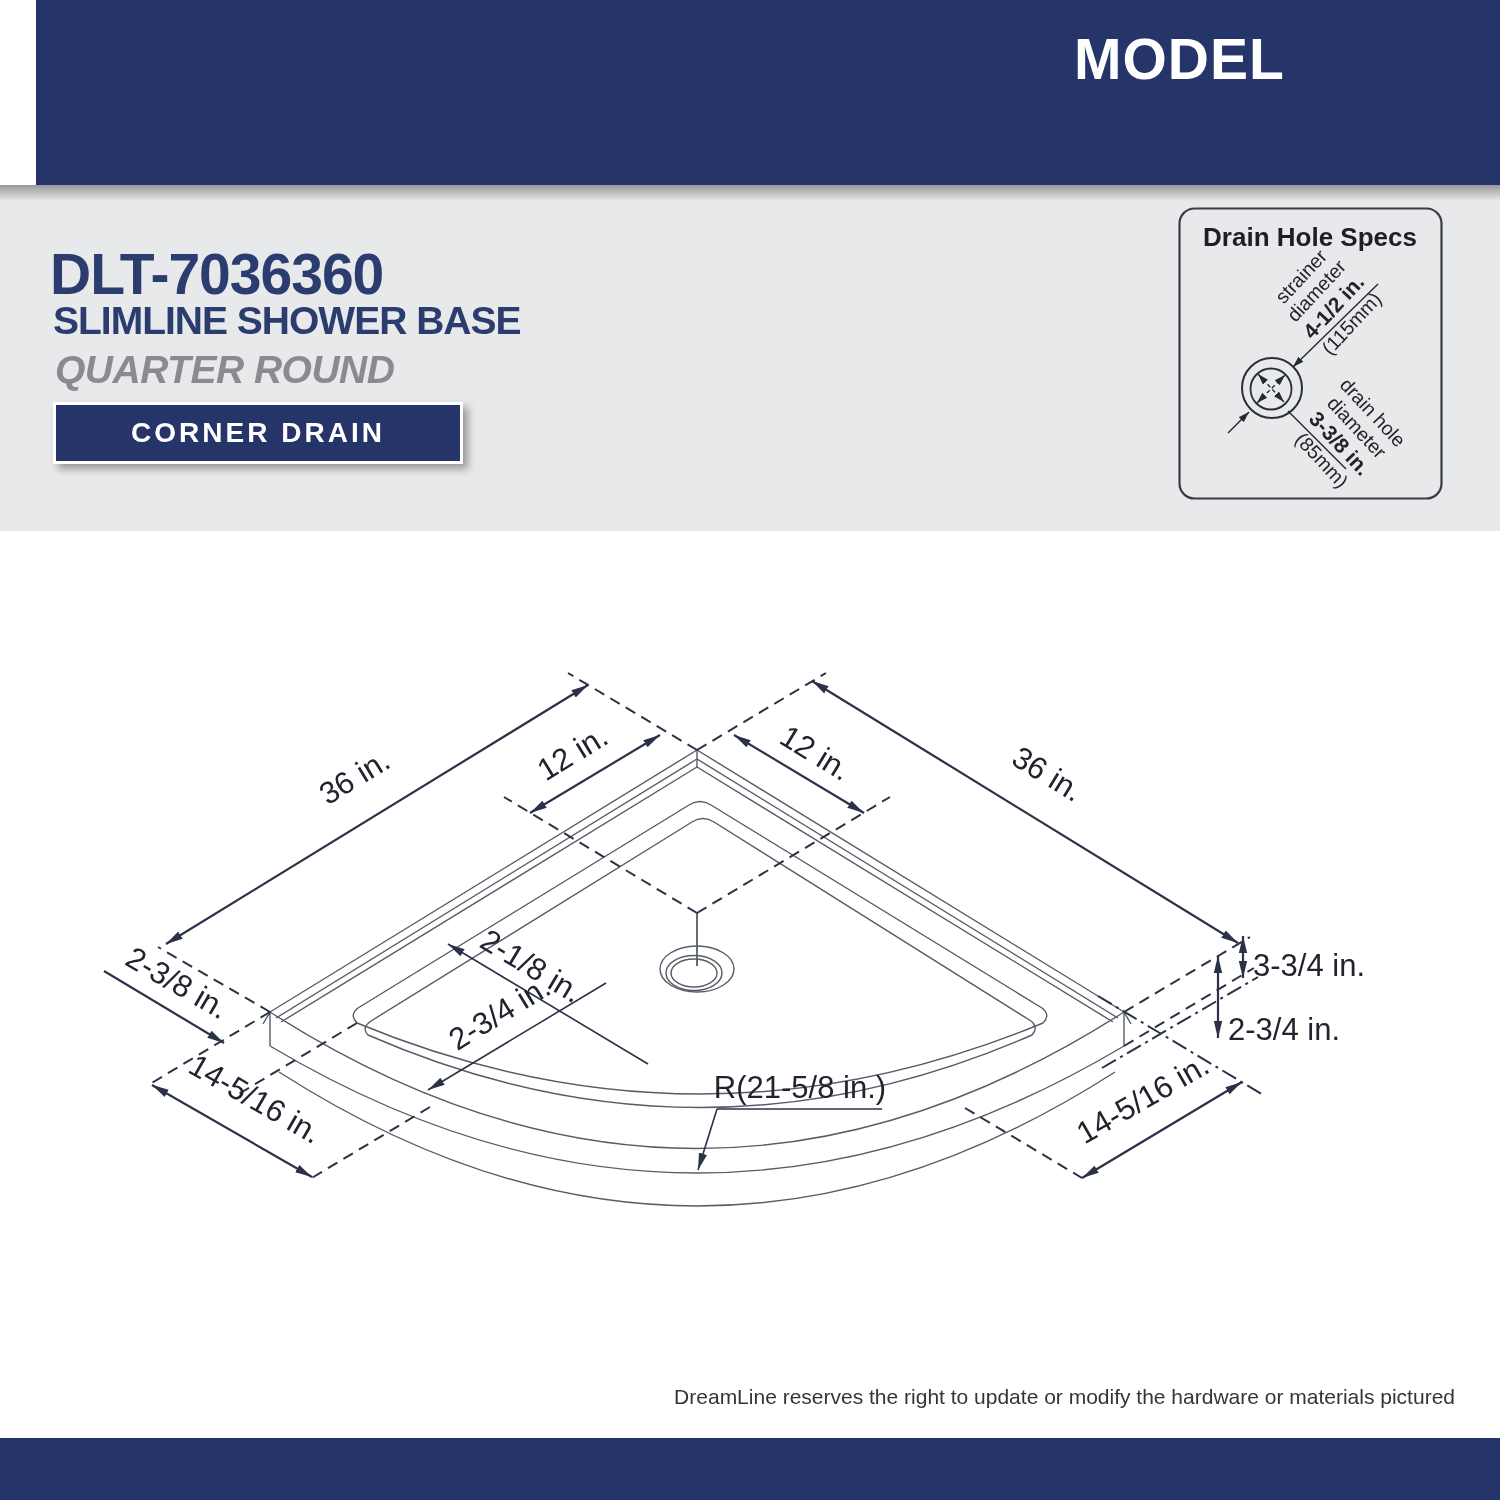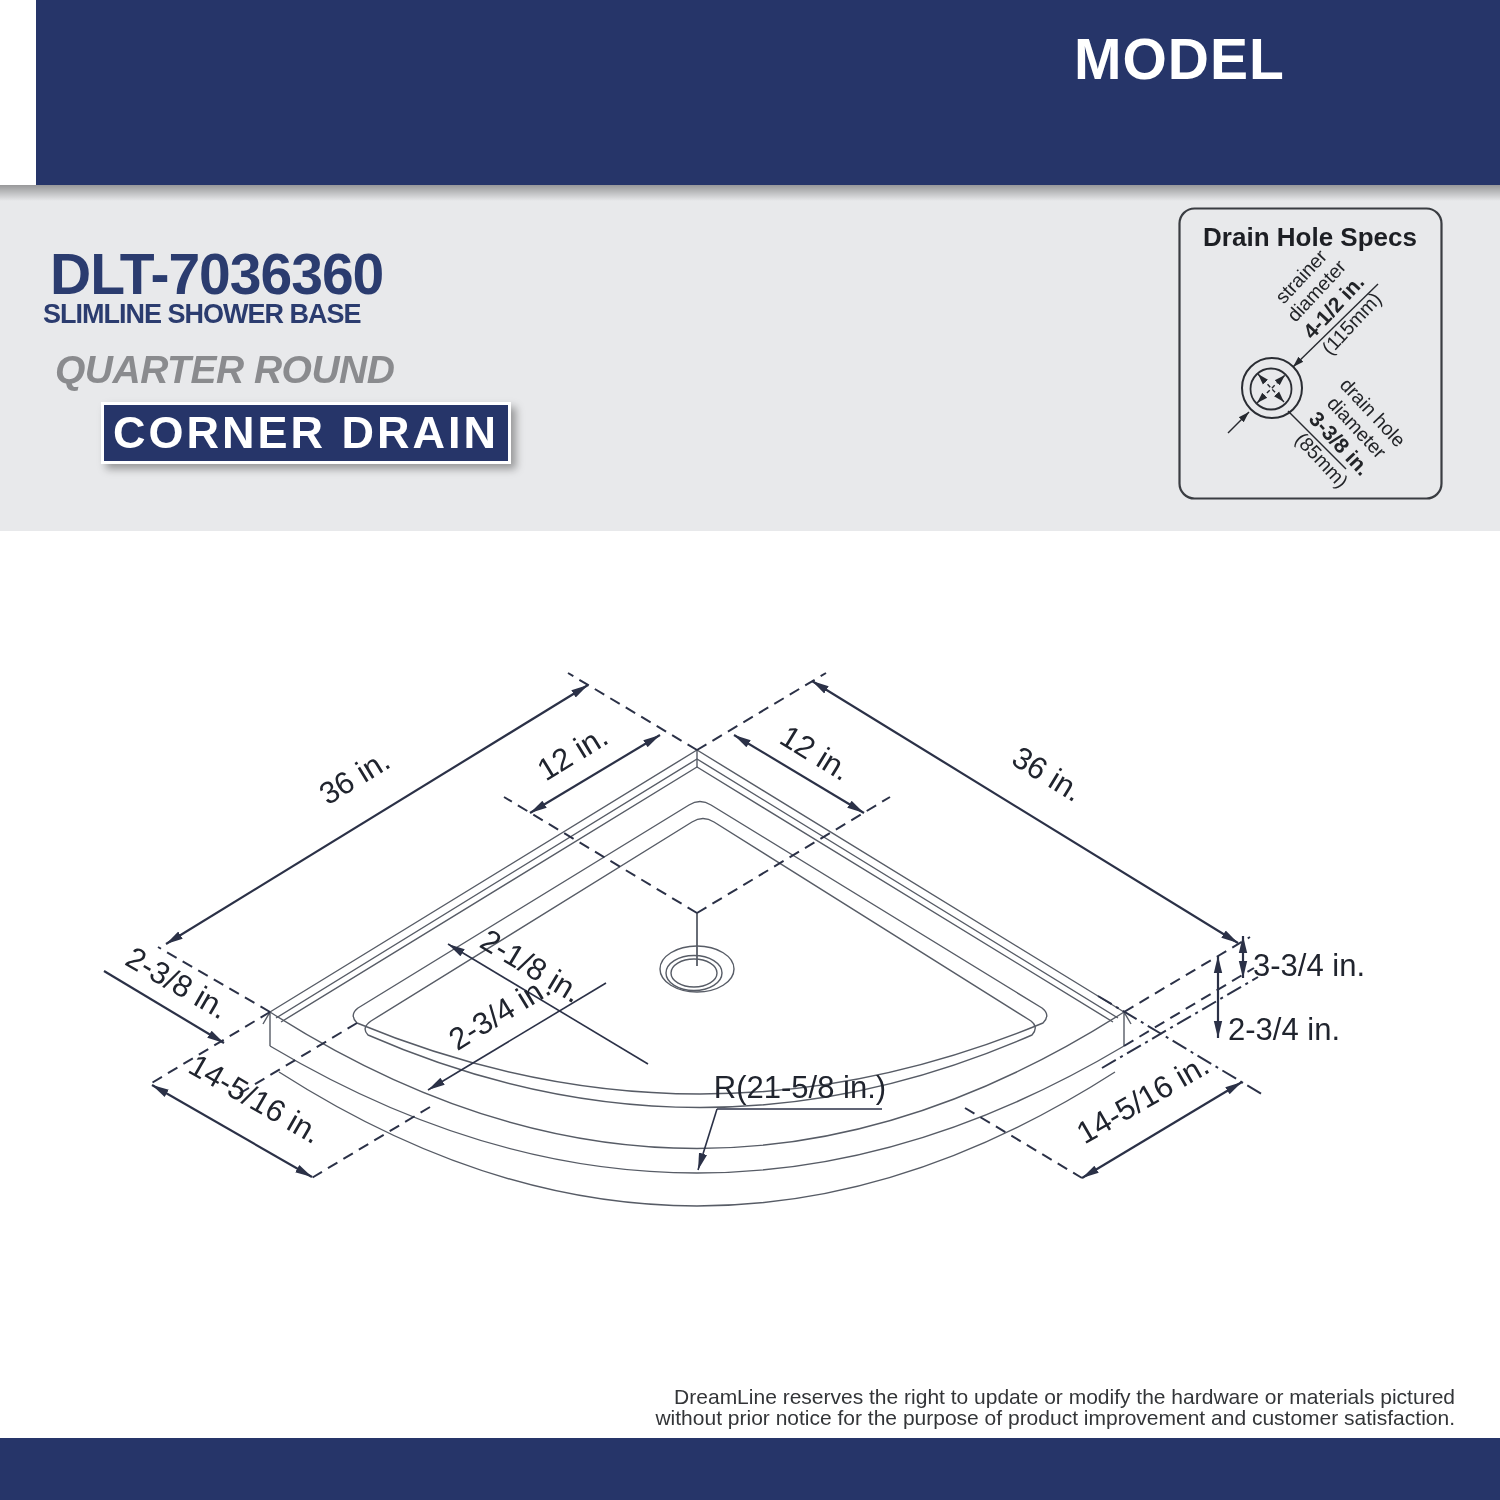--- a/index.html
+++ b/index.html
@@ -25,33 +25,33 @@
   }
   .graybar{
     position:absolute;left:0;top:185px;width:1500px;height:346px;
     background:#e8e9eb;
   }
   .model-code{
     position:absolute;left:50px;top:241px;
     color:#2b3c6f;font-weight:bold;font-size:57px;letter-spacing:-1px;
   }
   .model-name{
-    position:absolute;left:43px;top:299px;
-    color:#2b3c6f;font-weight:bold;font-size:27px;letter-spacing:-1px;
+    position:absolute;left:53px;top:299px;
+    color:#2b3c6f;font-weight:bold;font-size:39px;letter-spacing:-1px;
   }
   .model-style{
     position:absolute;left:55px;top:348px;
     color:#8a8b8e;font-weight:bold;font-size:39px;letter-spacing:-0.5px;font-style:italic;
   }
   .drain-badge{
     position:absolute;left:53px;top:402px;width:404px;height:56px;
     background:#263569;border:3px solid #ffffff;
     box-shadow:5px 5px 8px rgba(0,0,0,0.35);
     display:flex;align-items:center;justify-content:center;
-    color:#ffffff;font-weight:bold;font-size:45px;letter-spacing:3px;margin-left:48px;
+    color:#ffffff;font-weight:bold;font-size:28px;letter-spacing:3px;
   }
   .spec-box{
     position:absolute;left:1178px;top:207px;width:265px;height:228px;
   }
   .footer-note{
     position:absolute;right:45px;top:1386px;text-align:right;
     color:#333538;font-size:21px;line-height:21px;
   }
   .footer-bar{
     position:absolute;left:0;top:1438px;width:1500px;height:62px;
@@ -181,14 +181,14 @@
     <text x="250" y="1108" text-anchor="middle" class="dimtxt" transform="rotate(30 250 1108)">14-5/16 in.</text>
     <text x="526" y="975" text-anchor="middle" class="dimtxt" transform="rotate(31 526 975)">2-1/8 in.</text>
     <text x="505" y="1022" text-anchor="middle" class="dimtxt" transform="rotate(-31.5 505 1022)">2-3/4 in.</text>
     <text x="800" y="1098" text-anchor="middle" class="dimtxt">R(21-5/8 in.)</text>
     <text x="1253" y="976" text-anchor="start" class="dimtxt">3-3/4 in.</text>
     <text x="1228" y="1040" text-anchor="start" class="dimtxt">2-3/4 in.</text>
     <text x="1148" y="1108" text-anchor="middle" class="dimtxt" transform="rotate(-30 1148 1108)">14-5/16 in.</text>
   </g>
 </svg>
 
-<div class="footer-note"><span>DreamLine reserves the right to update or modify the hardware or materials pictured</span><br><span>without prior notice for the purpose of product improvement and customer satisfaction.</span></div>
+<div class="footer-note"><span>DreamLine reserves the right to update or modify the hardware or materials pictured</span><br></div>
 <div class="footer-bar"></div>
 
 </body></html>

